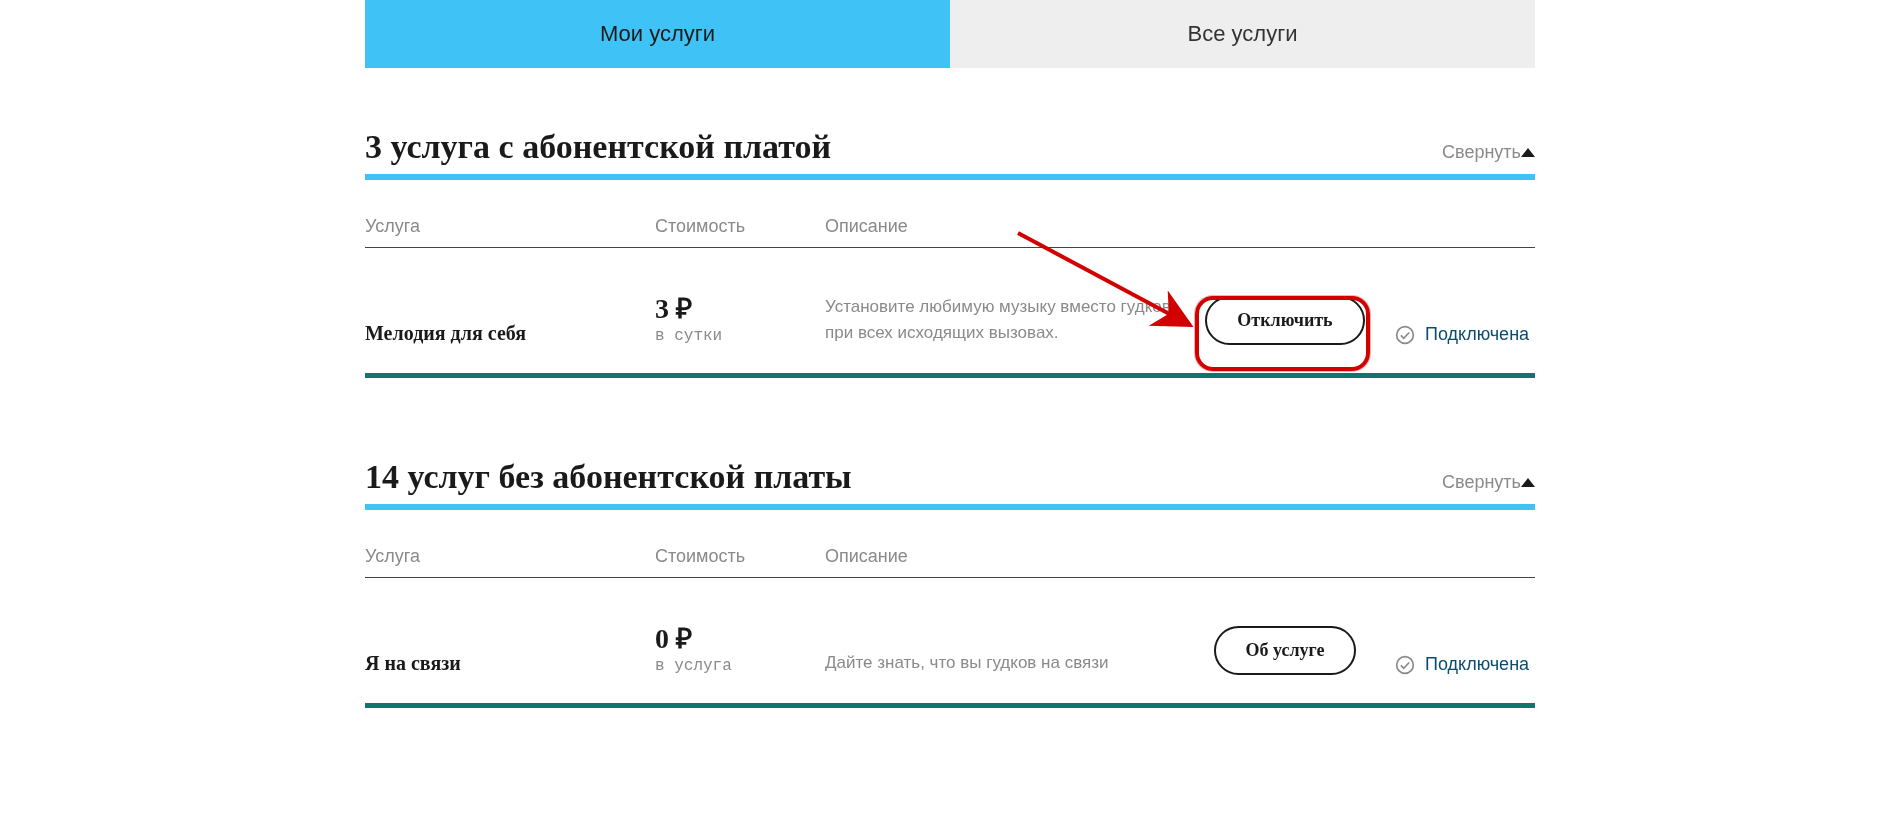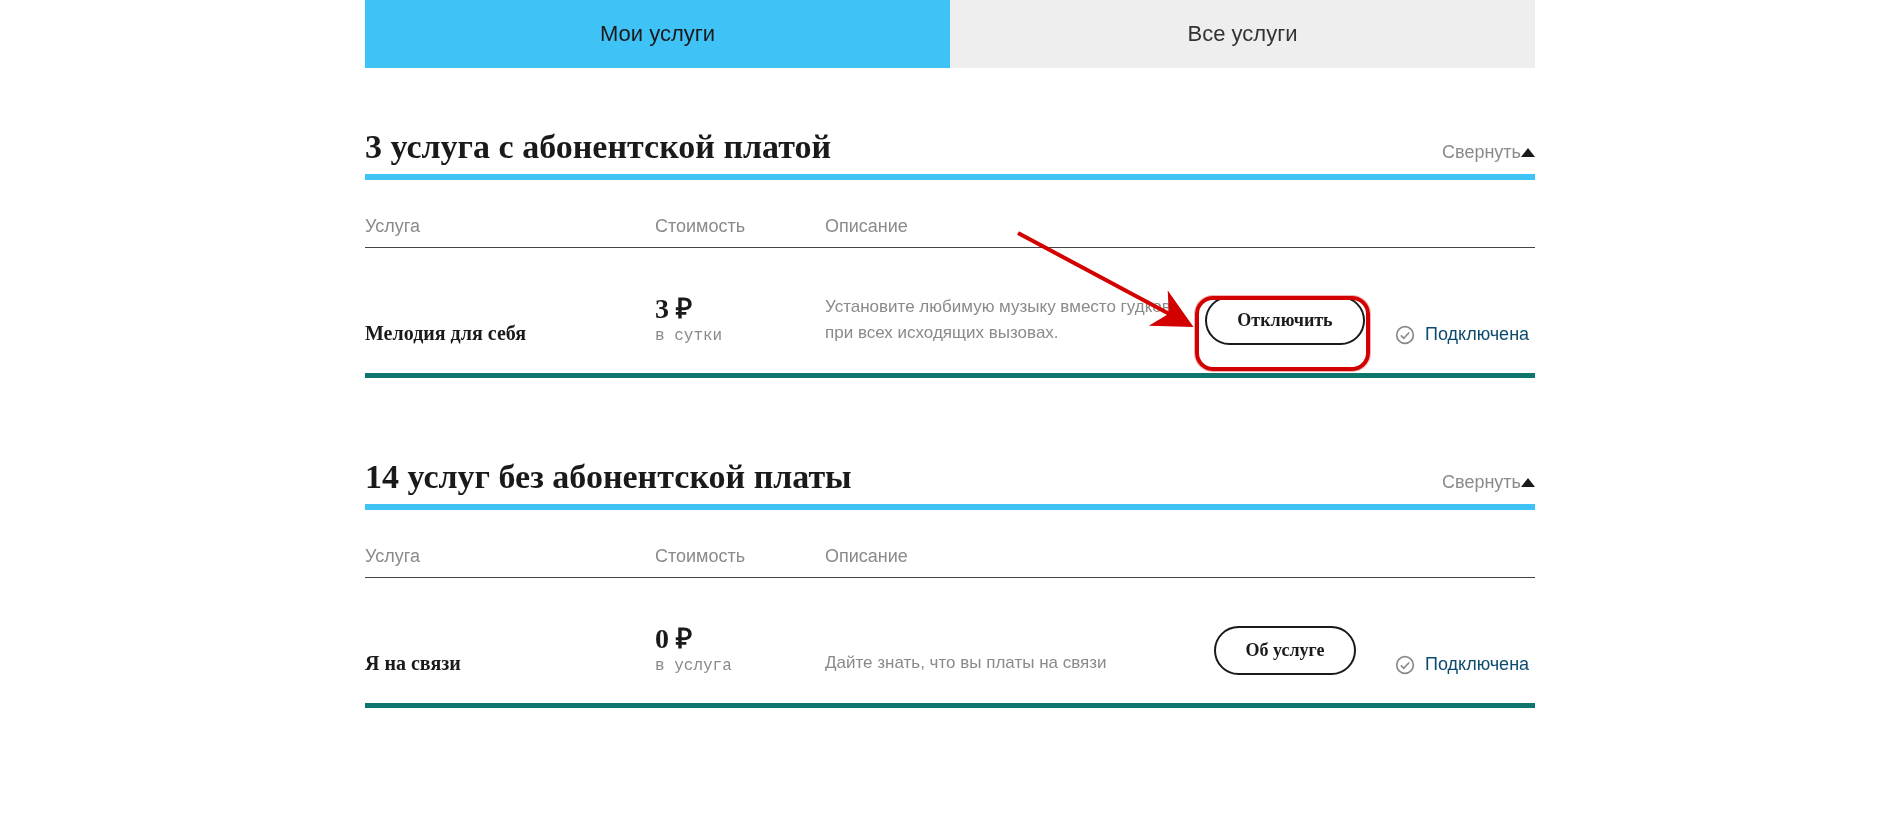--- a/index.html
+++ b/index.html
@@ -217,21 +217,21 @@
         <span class="service-name">Я на связи</span>
       </div>
       <div class="col-cost">
         <div class="cost-main">
           <span>0</span>
           <span class="ruble">₽</span>
         </div>
         <div class="cost-sub">в услуга</div>
       </div>
       <div class="col-desc">
-        <div class="desc-text">Дайте знать, что вы платы на связи</div>
+        <div class="desc-text">Дайте знать, что вы гудков на связи</div>
       </div>
       <div class="col-action">
         <button class="pill-button">Об услуге</button>
       </div>
       <div class="col-status">
         <svg class="check-circle" viewBox="0 0 24 24">
           <circle cx="12" cy="12" r="10" fill="none" stroke="#8a8a8a" stroke-width="2"></circle>
           <path d="M7 12.5 L10.5 16 L17 9" fill="none" stroke="#8a8a8a" stroke-width="2"></path>
         </svg>
         <span>Подключена</span>

